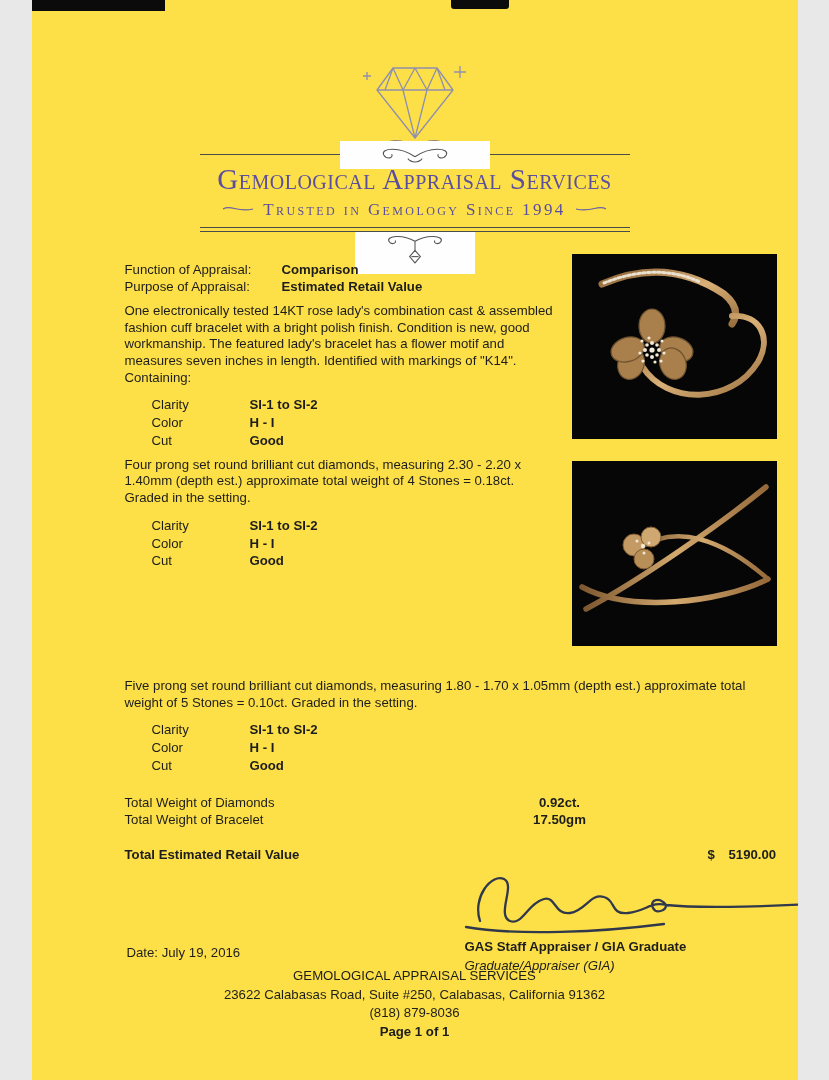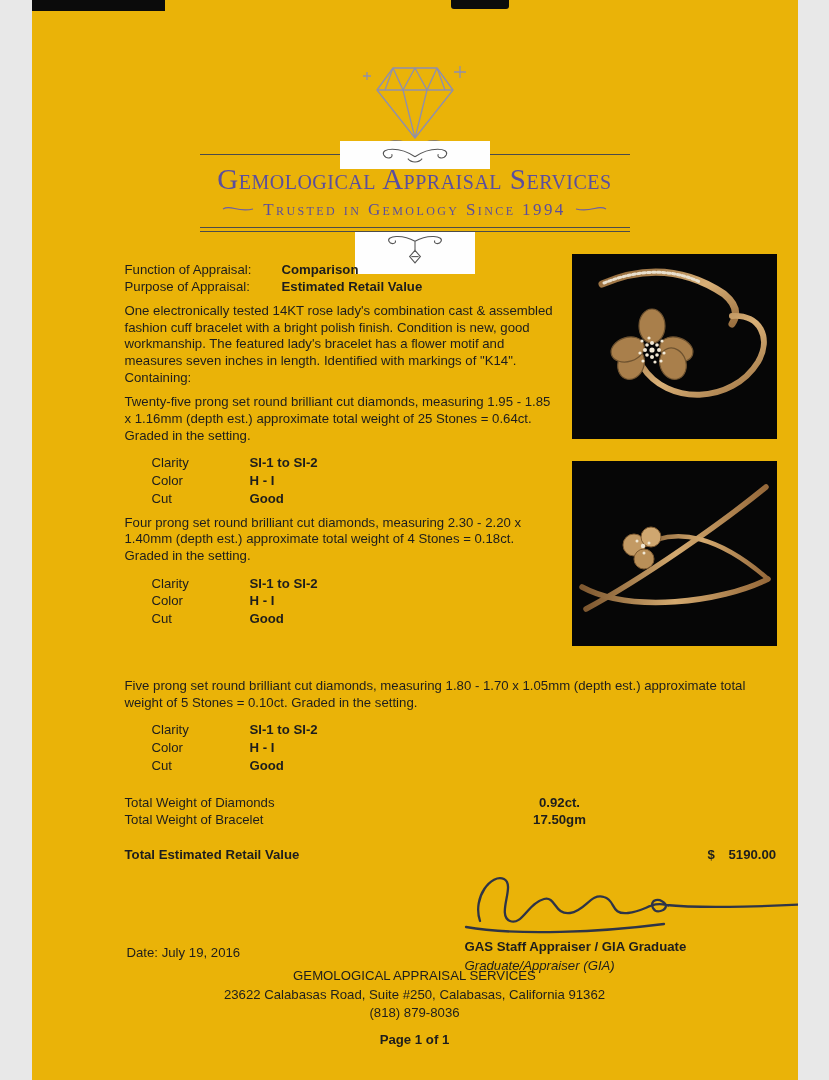--- a/index.html
+++ b/index.html
@@ -2,21 +2,21 @@
 <html><head>
 <meta charset="utf-8">
 <style>
   * { box-sizing: border-box; margin: 0; padding: 0; }
   html, body { background: #e8e8e8; }
   body { font-family: "Liberation Sans", sans-serif; }
   .page {
     position: relative;
     width: 766px; height: 1080px;
     margin: 0 auto;
-    background: #eab308;
+    background: #fde047;
     color: #1d1d1d;
     font-size: 13.2px;
     line-height: 1.26;
     overflow: hidden;
   }
   
   .artifact-a { position:absolute; left:0; top:0; width:133px; height:11px; background:#0b0b0b; }
   .artifact-b { position:absolute; left:419px; top:0; width:58px; height:9px; background:#0b0b0b; border-radius:0 0 3px 3px; }
 
   
@@ -73,21 +73,21 @@
   .retail-currency { position:absolute; left:583px; top:0; }
   .retail-value { position:absolute; left:604px; top:0; }
 
   .sig-area { position:relative; clear:both; height:118px; margin-top:12px; }
   .signature-svg { position:absolute; left:327px; top:-14px; }
   .appraiser-name { position:absolute; left:340px; top:62px; font-weight:bold; }
   .appraiser-title { position:absolute; left:340px; top:81px; font-style:italic; }
   .date-line { position:absolute; left:2px; top:68px; font-weight:normal; }
 
   .footer { position:absolute; left:0; right:0; top:967px; text-align:center; line-height:1.42; }
-  .footer .page-num { font-weight:bold; margin-top:8px; }
+  .footer .page-num { font-weight:bold; }
 </style>
 </head>
 <body>
 
 <div class="page">
 
   <div class="artifact-a"></div>
   <div class="artifact-b"></div>
 
   <header class="letterhead">
@@ -219,21 +219,20 @@
       <span class="kv-label">Function of Appraisal:</span>
       <span class="kv-value">Comparison</span>
     </div>
     <div class="kv-row">
       <span class="kv-label">Purpose of Appraisal:</span>
       <span class="kv-value">Estimated Retail Value</span>
     </div>
 
     <p class="para">One electronically tested 14KT rose lady's combination cast &amp; assembled fashion cuff bracelet with a bright polish finish. Condition is new, good workmanship. The featured lady's bracelet has a flower motif and measures seven inches in length. Identified with markings of "K14".  Containing:</p>
 
-    <p class="para">Twenty-five prong set round brilliant cut diamonds, measuring 1.95 - 1.85 x 1.16mm (depth est.) approximate total weight of 25 Stones = 0.64ct. Graded in the setting.</p>
     <div class="grades">
       <div class="grade-row">
         <span class="grade-label">Clarity</span>
         <span class="grade-value">SI-1 to SI-2</span>
       </div>
       <div class="grade-row">
         <span class="grade-label">Color</span>
         <span class="grade-value">H - I</span>
       </div>
       <div class="grade-row">

